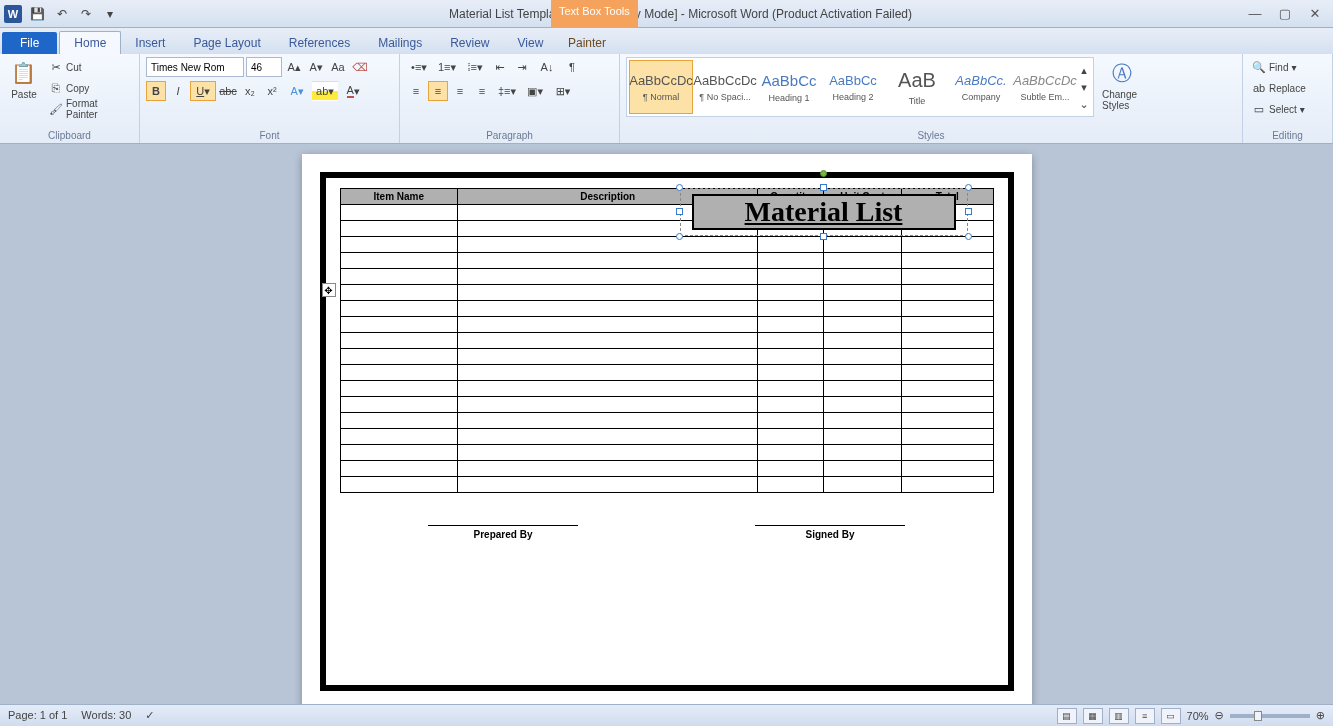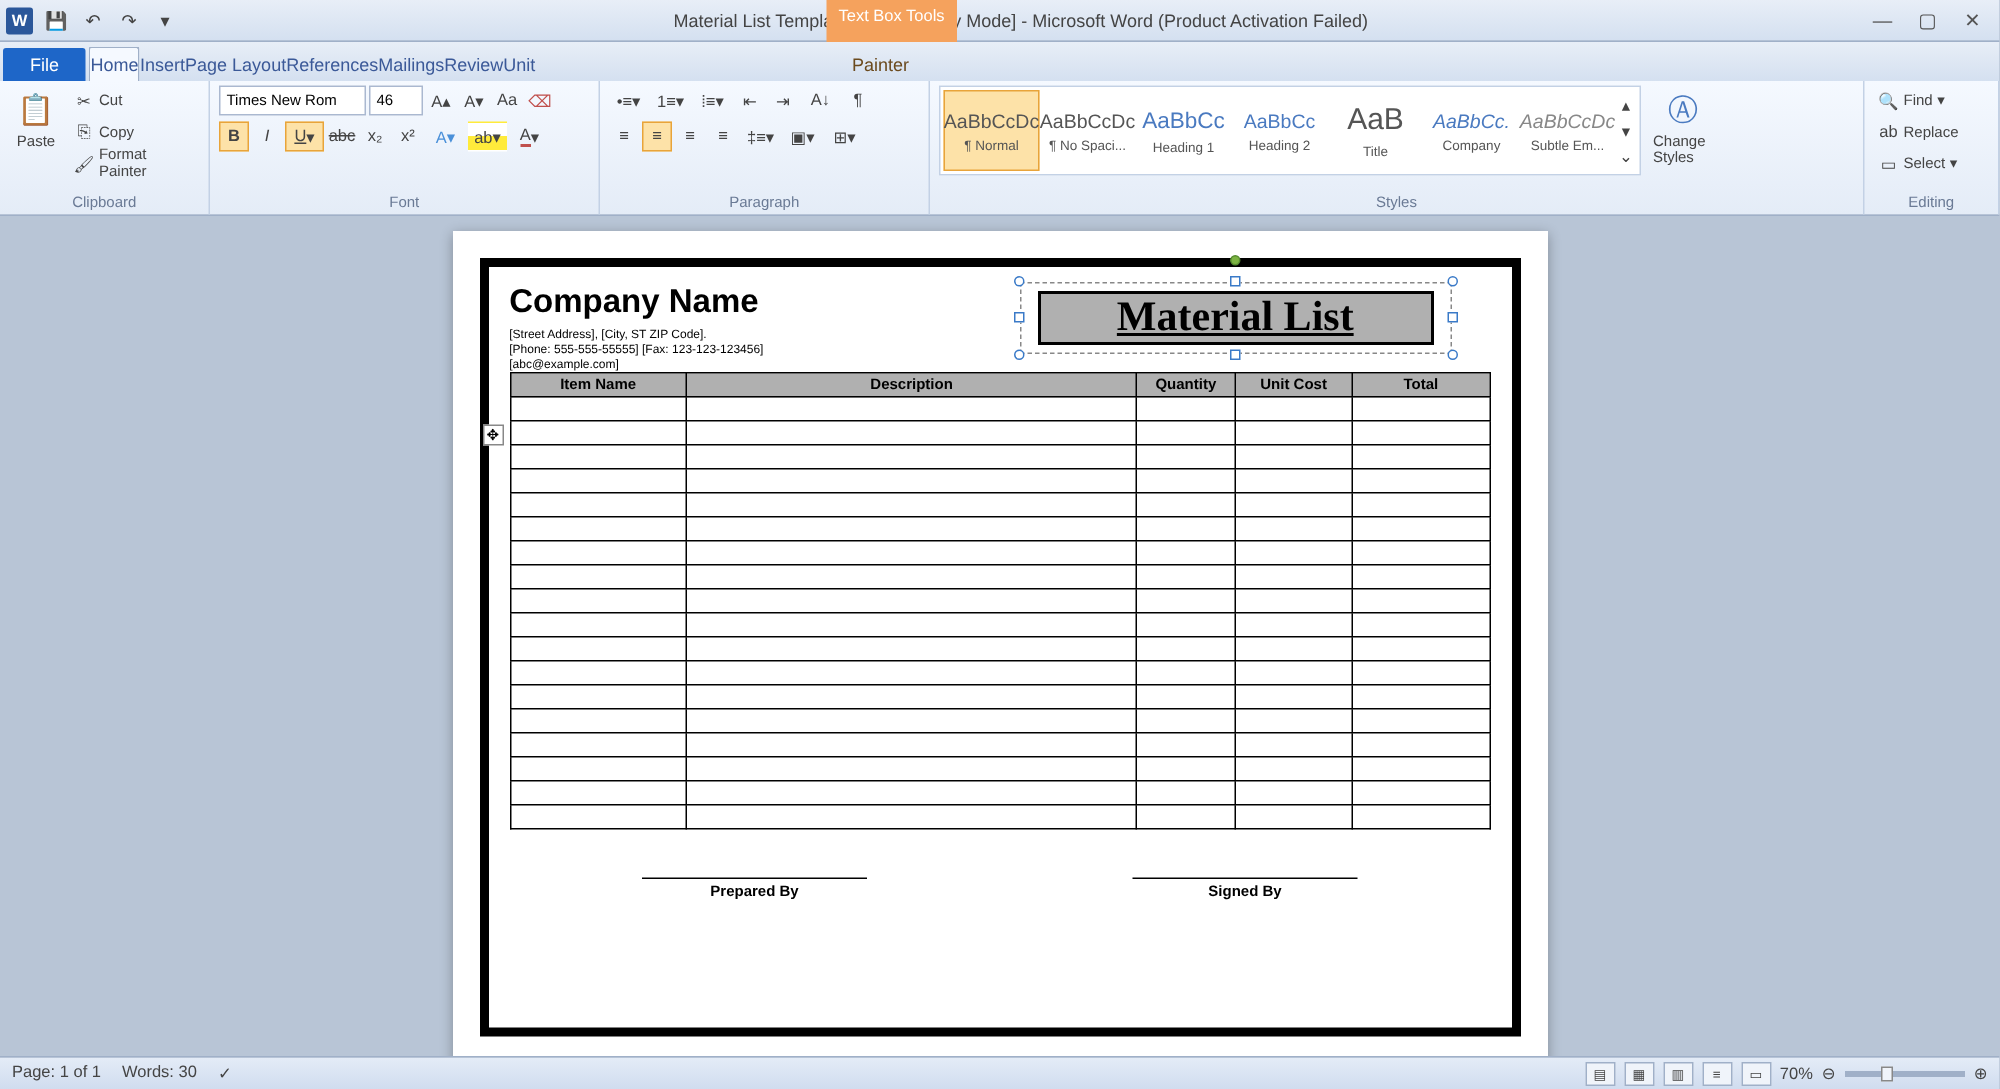--- a/index.html
+++ b/index.html
@@ -10,21 +10,21 @@
 .app-icon { width: 18px; height: 18px; background: #2b579a; color: #fff; font-size: 11px; font-weight: bold; display: flex; align-items: center; justify-content: center; border-radius: 2px; margin-right: 6px; }
 .qat { display: flex; gap: 4px; align-items: center; }
 .qat-btn { width: 20px; height: 20px; display: flex; align-items: center; justify-content: center; font-size: 12px; color: #444; cursor: pointer; }
 .title-text { flex: 1; text-align: center; font-size: 12px; color: #444; }
 .win-controls { display: flex; gap: 2px; }
 .win-btn { width: 28px; height: 20px; display: flex; align-items: center; justify-content: center; font-size: 13px; color: #555; cursor: pointer; }
 
 
 .tabs-row { height: 26px; background: linear-gradient(#e8eef7, #d4e0f0); display: flex; align-items: flex-end; padding-left: 2px; position: relative; text-align: center; }
 .file-tab { background: #1e66c8; color: #fff; padding: 4px 18px; font-size: 12px; border-radius: 2px 2px 0 0; margin-right: 2px; cursor: pointer; }
-.tab { padding: 4px 0; font-size: 12px; color: #3b5998; cursor: pointer; }
+.tab { padding: 4px 14px; font-size: 12px; color: #3b5998; cursor: pointer; }
 .tab.active { background: #f5f9ff; border: 1px solid #a0b0c8; border-bottom: none; border-radius: 2px 2px 0 0; }
 .contextual-tab { position: absolute; left: 554px; padding: 4px 14px; font-size: 12px; color: #6b4a1e; cursor: pointer; }
 .context-header { position: absolute; top: 0; left: 551px; height: 42px; background: #f5a25d; color: #fff; font-size: 11px; padding: 5px 8px; }
 
 
 .ribbon { height: 90px; background: linear-gradient(#f5f9ff, #e4ecf7); border-bottom: 1px solid #a0b0c8; display: flex; }
 .group { border-right: 1px solid #c3d1e5; padding: 3px 6px 2px 6px; display: flex; flex-direction: column; justify-content: space-between; }
 .group-label { font-size: 10px; color: #6a7a95; text-align: center; padding-top: 2px; }
 .group-body { display: flex; gap: 4px; align-items: flex-start; flex: 1; }
 .big-btn { display: flex; flex-direction: column; align-items: center; gap: 2px; padding: 2px 4px; cursor: pointer; font-size: 10px; color: #444; }
@@ -112,21 +112,21 @@
 </div>
 
 <div class="tabs-row">
   <div class="file-tab">File</div>
   <div class="tab active">Home</div>
   <div class="tab">Insert</div>
   <div class="tab">Page Layout</div>
   <div class="tab">References</div>
   <div class="tab">Mailings</div>
   <div class="tab">Review</div>
-  <div class="tab">Unit</div>
+  <div class="tab">View</div>
   <div class="contextual-tab">Painter</div>
 </div>
 
 <div class="ribbon">
 
   <div class="group" style="width:140px">
     <div class="group-body">
       <div class="big-btn">
         <div class="icn">📋</div>
         <span>Paste</span>
@@ -258,26 +258,20 @@
         </div>
       <div class="small-btn"><span class="icn">▭</span><span>Select</span> ▾</div>
     </div>
     <div class="group-label">Editing</div>
   </div>
 </div>
 
 <div class="doc-area">
   <div class="page">
     <div class="page-border">
-      <div class="company-block">
-        <div class="company-name">Company Name</div>
-        <div class="company-line">[Street Address], [City, ST ZIP Code].</div>
-        <div class="company-line">[Phone: 555-555-55555] [Fax: 123-123-123456]</div>
-        <div class="company-line">[abc@example.com]</div>
-      </div>
 
       <div class="textbox-sel">
         <div class="sel-frame"></div>
         <div class="rot"></div>
         <div class="handle h-tl"></div>
         <div class="handle sq h-tm"></div>
         <div class="handle h-tr"></div>
         <div class="handle sq h-ml"></div>
         <div class="handle sq h-mr"></div>
         <div class="handle h-bl"></div>

